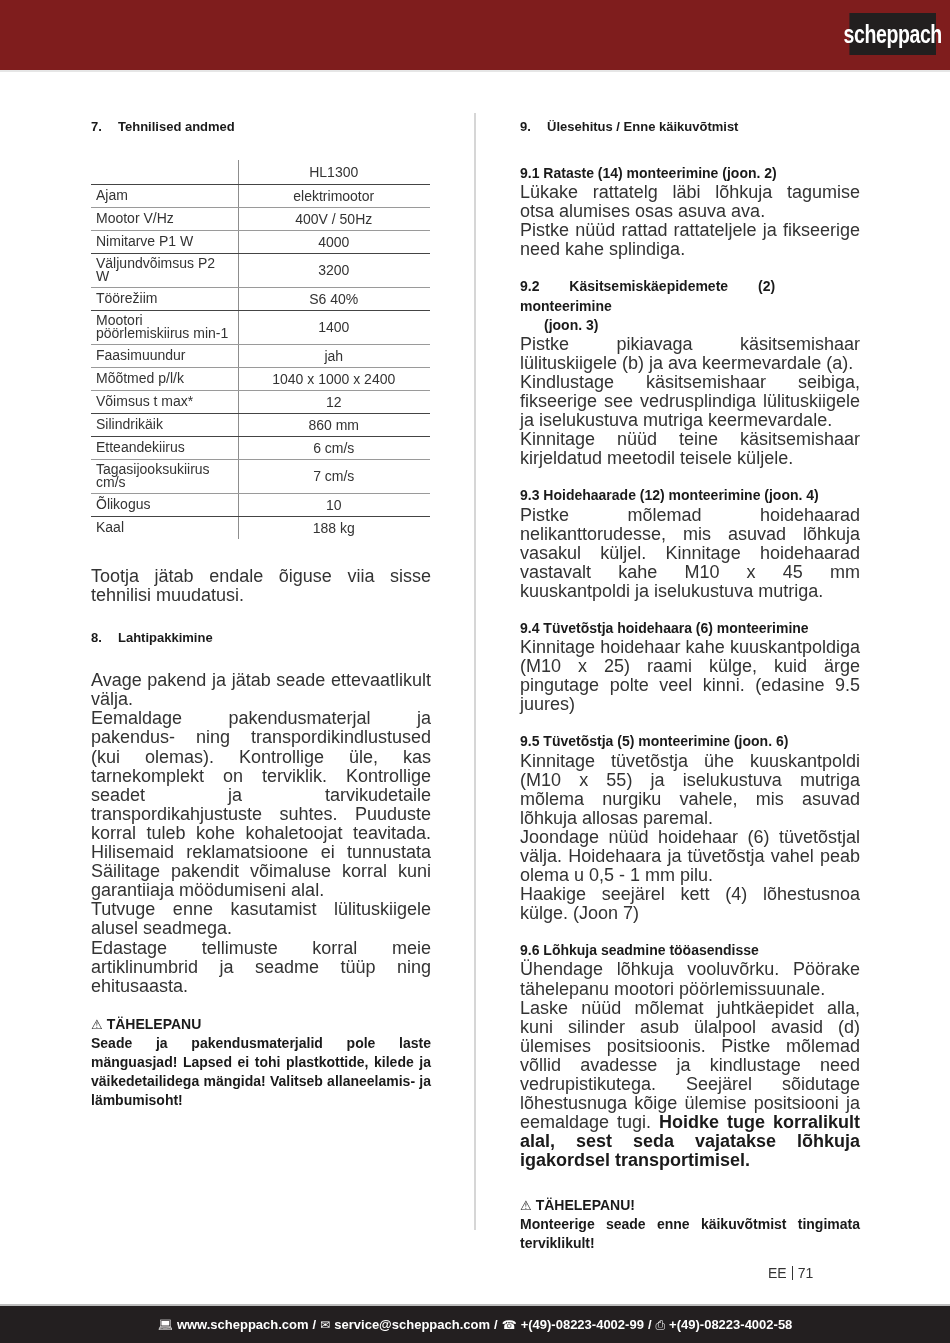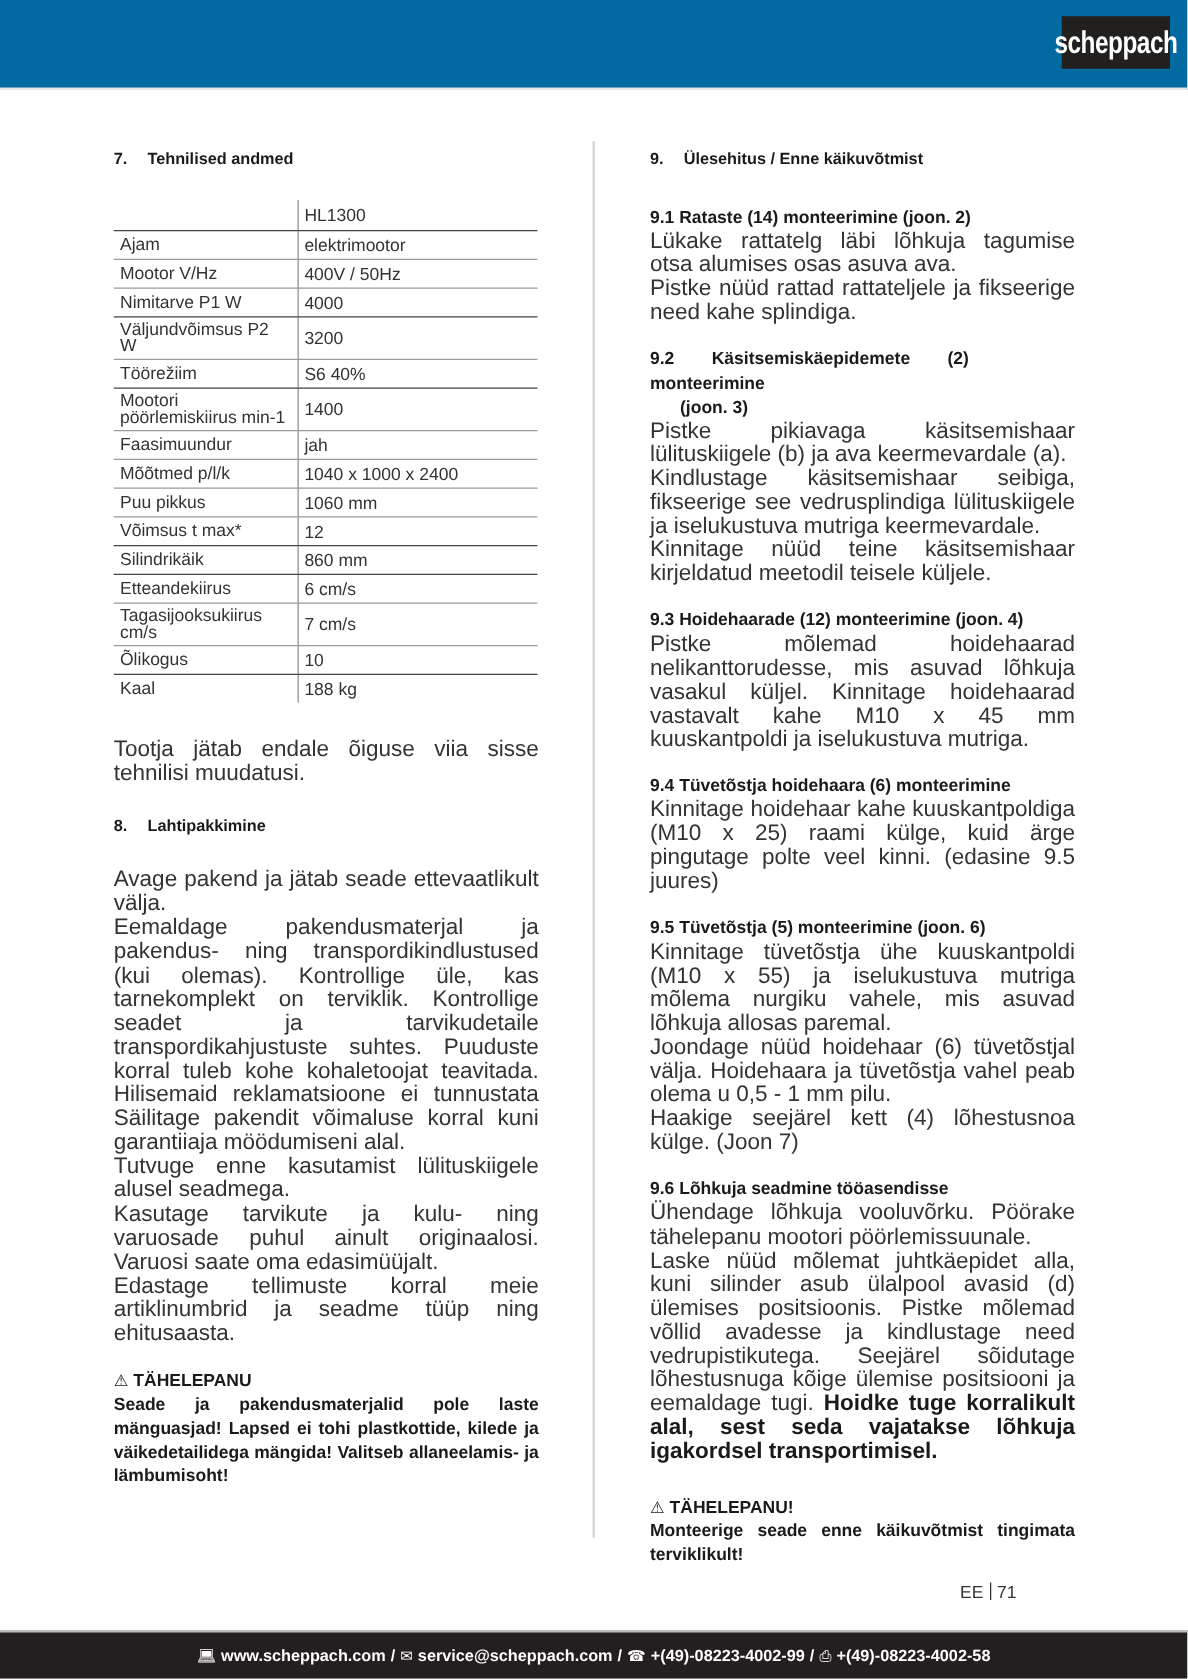--- a/index.html
+++ b/index.html
@@ -1,35 +1,35 @@
 <!DOCTYPE html>
 <html><head>
 <meta charset="utf-8">
 <style>
   * { box-sizing: border-box; margin: 0; padding: 0; }
   html, body { width: 950px; height: 1343px; background: #ffffff; overflow: hidden; }
   body { position: relative; font-family: "Liberation Sans", sans-serif; color: #1e1e1e; }
 
-  .header-band { position: absolute; left: 0; top: 0; width: 950px; height: 72px; background: #0369a1; border-bottom: 2px solid #e6e6e6; }
+  .header-band { position: absolute; left: 0; top: 0; width: 950px; height: 72px; background: #7f1d1d; border-bottom: 2px solid #e6e6e6; }
   .logo { position: absolute; right: 14px; top: 13px; width: 111px; height: 42px; background: #221f1f; color: #fff;
           font-family: "Liberation Sans Narrow", "Liberation Sans", sans-serif; font-size: 25px; font-weight: bold;
           letter-spacing: -0.5px; display: flex; align-items: center; justify-content: center; transform: scaleX(0.78); transform-origin: right center; }
 
   .col { position: absolute; top: 112px; width: 340px; }
   .col-left { left: 91px; }
   .col-right { left: 520px; }
   .col-divider { position: absolute; left: 474px; top: 113px; width: 2px; height: 1117px; background: #d6d6d6; }
 
   h2 { font-size: 13px; font-weight: bold; color: #1a1a1a; line-height: 30px; }
   h2 .num { display: inline-block; width: 27px; }
 
   .spec-table { margin-top: 18px; width: 339px; border-collapse: collapse; font-size: 14px; color: #333; }
   .spec-table td { padding: 0 6px 0 5px; height: 23px; border-bottom: 1px solid #9a9a9a; vertical-align: middle; }
   .spec-table td.label { width: 147px; border-right: 1px solid #8d8d8d; line-height: 13px; }
-  .spec-table td.value { text-align: left; }
+  .spec-table td.value { text-align: center; }
   .spec-table tr.tall td { height: 34px; }
   .spec-table tr.dark td { border-bottom: 1px solid #444; }
   .spec-table tr.head td { height: 24px; border-bottom: 1px solid #444; }
   .spec-table tr.last td { border-bottom: none; }
 
   p.body { font-size: 18px; line-height: 19.1px; color: #333; text-align: justify; }
   .note { margin-top: 28px; }
   .sec8 { margin-top: 18px; }
   .sec8 .body-wrap { margin-top: 18px; }
 
@@ -97,24 +97,20 @@
           <td class="value">1400</td>
         </tr>
         <tr>
           <td class="label">Faasimuundur</td>
           <td class="value">jah</td>
         </tr>
         <tr>
           <td class="label">Mõõtmed p/l/k</td>
           <td class="value">1040 x 1000 x 2400</td>
         </tr>
-        <tr>
-          <td class="label">Puu pikkus</td>
-          <td class="value">1060 mm</td>
-        </tr>
         <tr class="dark">
           <td class="label">Võimsus t max*</td>
           <td class="value">12</td>
         </tr>
         <tr class="dark">
           <td class="label">Silindrikäik</td>
           <td class="value">860 mm</td>
         </tr>
         <tr>
           <td class="label">Etteandekiirus</td>
@@ -138,21 +134,20 @@
   <p class="body note">Tootja jätab endale õiguse viia sisse tehnilisi muudatusi.</p>
 
   <div class="sec8">
     <h2>
       <span class="num">8.</span><span>Lahtipakkimine</span>
     </h2>
     <div class="body-wrap" id="sec8-body">
         <p class="body">Avage pakend ja jätab seade ettevaatlikult välja.</p>
         <p class="body">Eemaldage pakendusmaterjal ja pakendus- ning transpordikindlustused (kui olemas). Kontrollige üle, kas tarnekomplekt on terviklik. Kontrollige seadet ja tarvikudetaile transpordikahjustuste suhtes. Puuduste korral tuleb kohe kohaletoojat teavitada. Hilisemaid reklamatsioone ei tunnustata Säilitage pakendit võimaluse korral kuni garantiiaja möödumiseni alal.</p>
         <p class="body">Tutvuge enne kasutamist lülituskiigele alusel seadmega.</p>
-        <p class="body">Kasutage tarvikute ja kulu- ning varuosade puhul ainult originaalosi. Varuosi saate oma edasimüüjalt.</p>
         <p class="body">Edastage tellimuste korral meie artiklinumbrid ja seadme tüüp ning ehitusaasta.</p>
       </div>
 
     <div class="warn">
       <div class="warn-title">
         <span class="warn-icon">⚠</span>
         <span>TÄHELEPANU</span>
       </div>
       <div>Seade ja pakendusmaterjalid pole laste mänguasjad! Lapsed ei tohi plastkottide, kilede ja väikedetailidega mängida! Valitseb allaneelamis- ja lämbumisoht!</div>
     </div>

